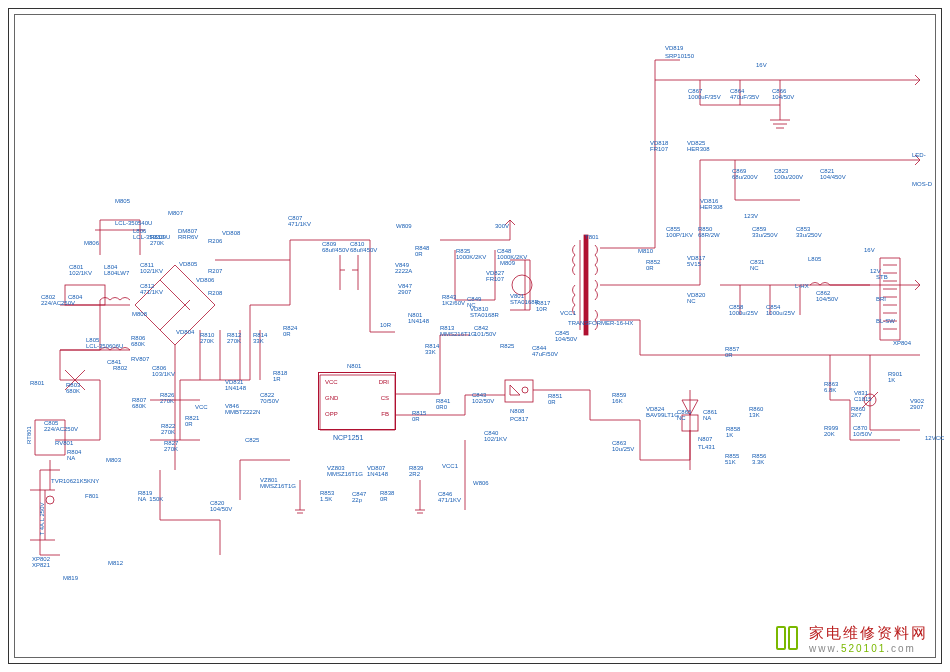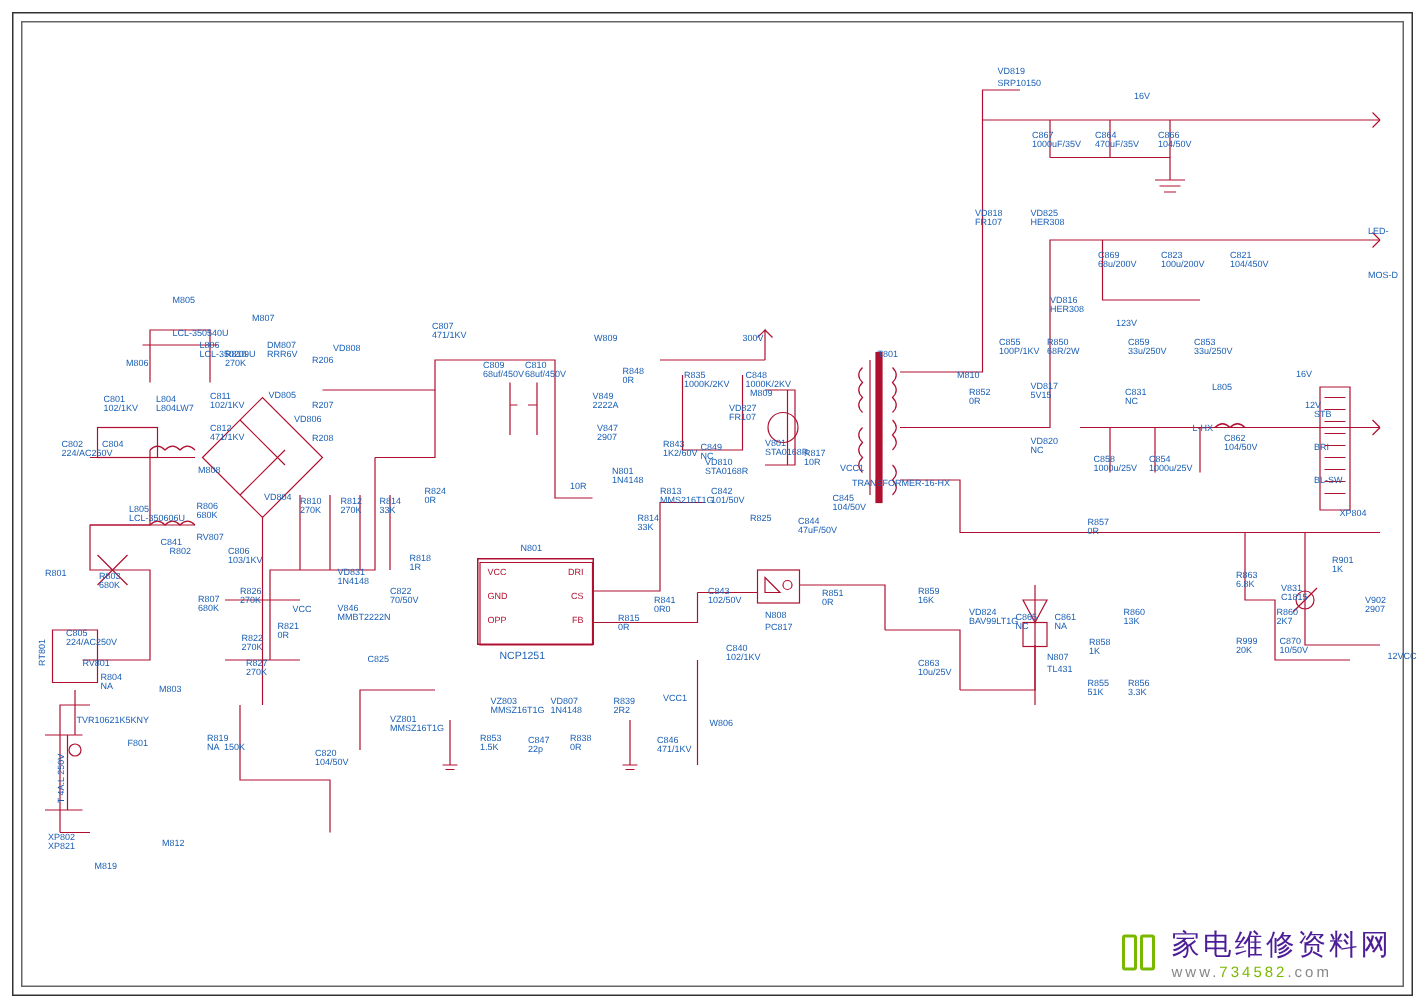--- a/index.html
+++ b/index.html
@@ -5,21 +5,21 @@
 *{margin:0;padding:0;box-sizing:border-box}
 body{width:950px;height:672px;background:#fff;position:relative;font-family:Arial,sans-serif;overflow:hidden}
 .frame{position:absolute;top:8px;left:8px;right:8px;bottom:8px;border:1px solid #333}
 .frame-inner{position:absolute;top:14px;left:14px;right:14px;bottom:14px;border:1px solid #666}
 svg{position:absolute;top:0;left:0}
 .lbl{position:absolute;font-size:6px;color:#1a5fb4;white-space:nowrap;font-weight:400}
 .watermark{position:absolute;bottom:18px;right:22px;display:flex;align-items:center}
 .wm-logo{width:28px;height:26px;margin-right:6px;display:flex}
 .wm-logo span{width:10px;height:24px;border:2px solid #7ab800;border-radius:2px;margin:0 1px}
 .wm-text{display:flex;flex-direction:column}
-.wm-cn{font-size:19px;color:#4c1d95;letter-spacing:2px;font-weight:500}
+.wm-cn{font-size:15px;color:#b91c1c;letter-spacing:2px;font-weight:500}
 .wm-url{font-size:10px;color:#888;letter-spacing:2px}
 .wm-url .g{color:#7ab800}
 .ic-box{position:absolute;border:1px solid #b01030;background:transparent}
 .ic-name{font-size:7px;color:#1a5fb4;text-align:center}
 </style>
 </head>
 <body>
 
 <div class="frame"></div>
 <div class="frame-inner"></div>
@@ -408,16 +408,16 @@
 <div class="lbl" style="top:463px;left:442px">VCC1</div>
 
 <div class="watermark">
   <div class="wm-logo">
       <span></span>
       <span></span>
     </div>
   <div class="wm-text">
     <div class="wm-cn">家电维修资料网</div>
     <div class="wm-url">
-      <span>www.</span><span class="g">734582</span><span>.com</span>
+      <span>www.</span><span class="g">520101</span><span>.com</span>
     </div>
   </div>
 </div>
 
 </body></html>

